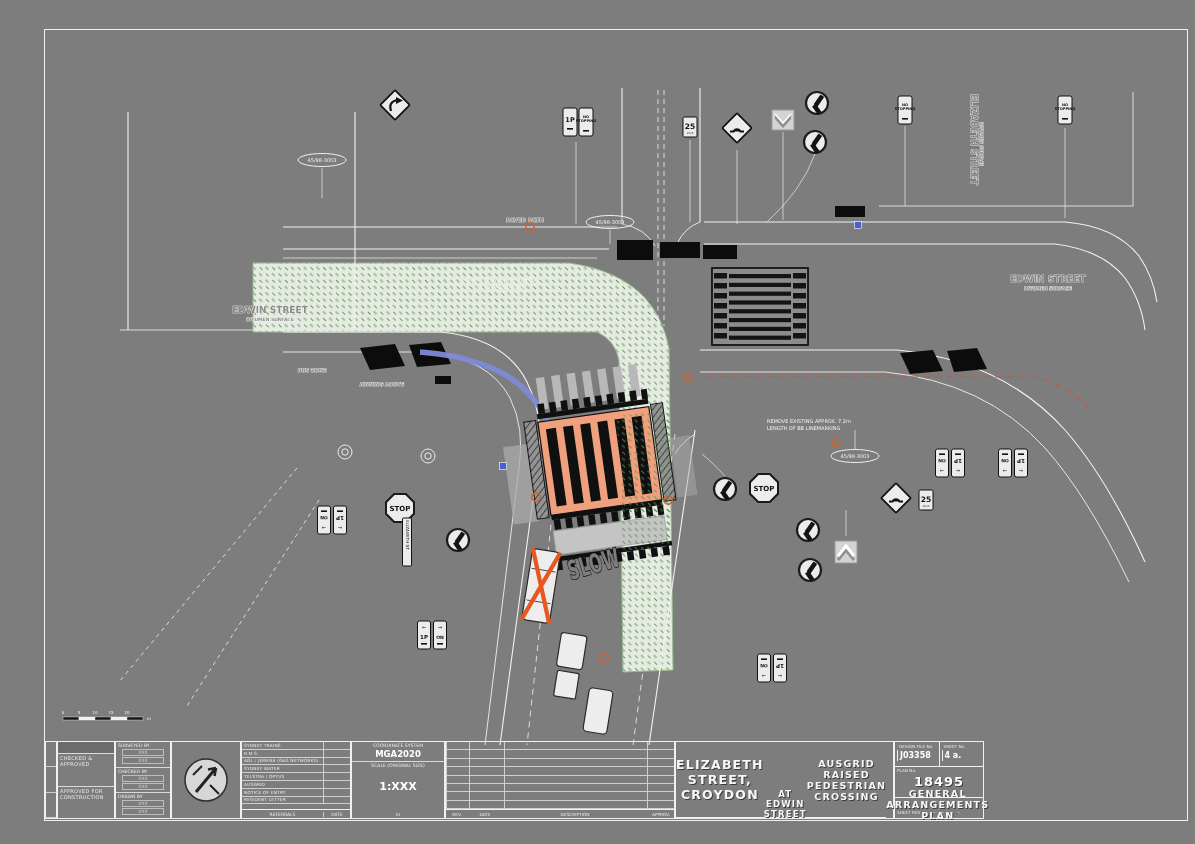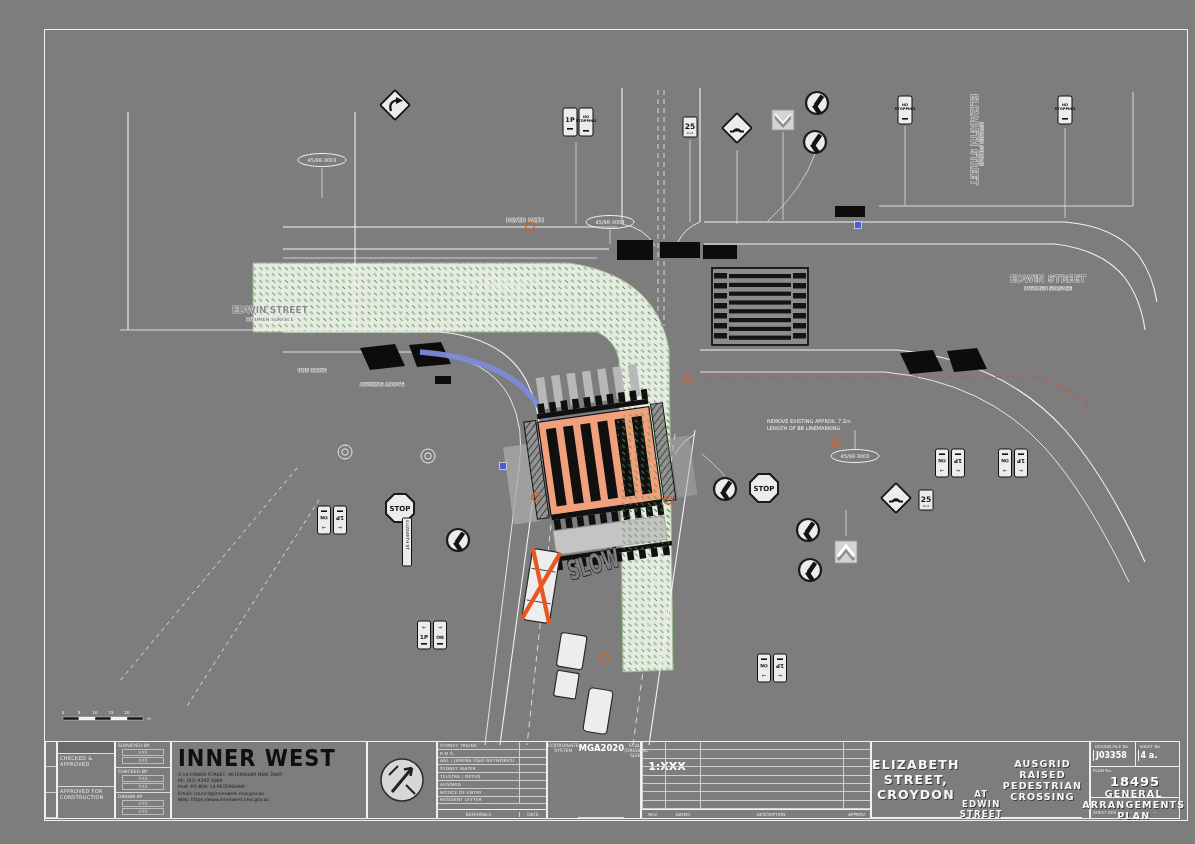--- a/index.html
+++ b/index.html
@@ -29,24 +29,24 @@
   .logo .nm{font-size:21px;font-weight:900;letter-spacing:1px;color:#0f0f0f;transform:scaleY(1.1);transform-origin:left top;}
   .logo .ad{font-size:4.6px;color:#1b1b1b;line-height:1.35;margin-top:3px;}
   .north{width:70px;display:flex;align-items:center;justify-content:center;}
   .refer{width:110px;display:flex;flex-direction:column;font-size:4.3px;}
   .ref-row{display:flex;border-bottom:1px solid #cfcfcf;min-height:6.8px;align-items:center;}
   .ref-lbl{flex:1;padding-left:2px;letter-spacing:.2px;}
   .ref-date{width:26px;align-self:stretch;border-left:1px solid #cfcfcf;}
   .ref-ft{display:flex;height:8px;font-size:4.5px;border-top:1px solid #f0f0f0;align-items:center;}
   .ref-ft .a{flex:1;text-align:center;}
   .ref-ft .b{width:26px;border-left:1px solid #cfcfcf;text-align:center;}
-  .coord{width:94px;display:flex;flex-direction:row;text-align:center;}
+  .coord{width:94px;display:flex;flex-direction:column;text-align:center;}
   .coord .h{font-size:4.6px;padding-top:1px;}
   .coord .v1{font-size:8.5px;font-weight:bold;color:#fff;border-bottom:1px solid #d9d9d9;padding:1px 0 2px;}
-  .coord .v2{font-size:11px;font-weight:bold;color:#fff;padding-top:18px;}
+  .coord .v2{font-size:11px;font-weight:bold;color:#fff;padding-top:12px;}
   .coord .u{font-size:4.5px;margin-top:auto;padding-bottom:1px;}
   .rev{width:230px;display:flex;flex-direction:column;}
   .rev-row{flex:1;display:flex;border-bottom:1px solid #cfcfcf;}
   .rev-row span{border-left:1px solid #cfcfcf;}
   .rc1{width:22px;}.rc2{width:34px;}.rc3{flex:1;}.rc4{width:26px;}
   .rev-ft{display:flex;height:8px;font-size:4.3px;align-items:center;text-align:center;border-top:1px solid #f0f0f0;}
   .titles{width:219px;display:flex;flex-direction:row;text-align:center;}
   .titles .t{border-bottom:1px solid #f0f0f0;display:flex;align-items:center;justify-content:center;
       font-weight:bold;color:#f7f7f7;text-shadow:1px 1px 0 #3c3c3c;letter-spacing:1.2px;}
   .t1{flex:1.35;font-size:12.5px;}.t2{flex:1;font-size:8.5px;margin-top:48px;}.t3{flex:1;font-size:9.5px;}.t4{flex:1;font-size:9.5px;border-bottom:none!important;margin-top:48px;}
@@ -512,30 +512,20 @@
         <div class="v">XXX</div>
         <div class="v">XXX</div>
       </div>
       <div class="grp" style="border-bottom:none">
         <div>DRAWN BY</div>
         <div class="v">XXX</div>
         <div class="v">XXX</div>
       </div>
     </div>
 
-    <div class="col logo">
-      <div class="nm">INNER WEST</div>
-      <div class="ad">
-        <div>2-14 FISHER STREET, PETERSHAM NSW 2049</div>
-        <div>Ph: (02) 9392 5000</div>
-        <div>Post: PO BOX 14 PETERSHAM</div>
-        <div>Email: council@innerwest.nsw.gov.au</div>
-        <div>Web: https://www.innerwest.nsw.gov.au</div>
-      </div>
-    </div>
 
     <div class="col north">
       <svg width="52" height="52" viewBox="-26 -26 52 52">
         <circle r="21" fill="#d7d7d7" stroke="#2e2e2e" stroke-width="1.5"></circle>
         <path d="M-10,12 L10,-12" stroke="#222" stroke-width="3" fill="none"></path>
         <path d="M10,-12 l-8,1.5 M10,-12 l-1.5,8" stroke="#222" stroke-width="2.5" fill="none"></path>
         <path d="M-13,-5 l9,-9 M4,5 l9,9" stroke="#222" stroke-width="2" fill="none"></path>
       </svg>
     </div>
 

